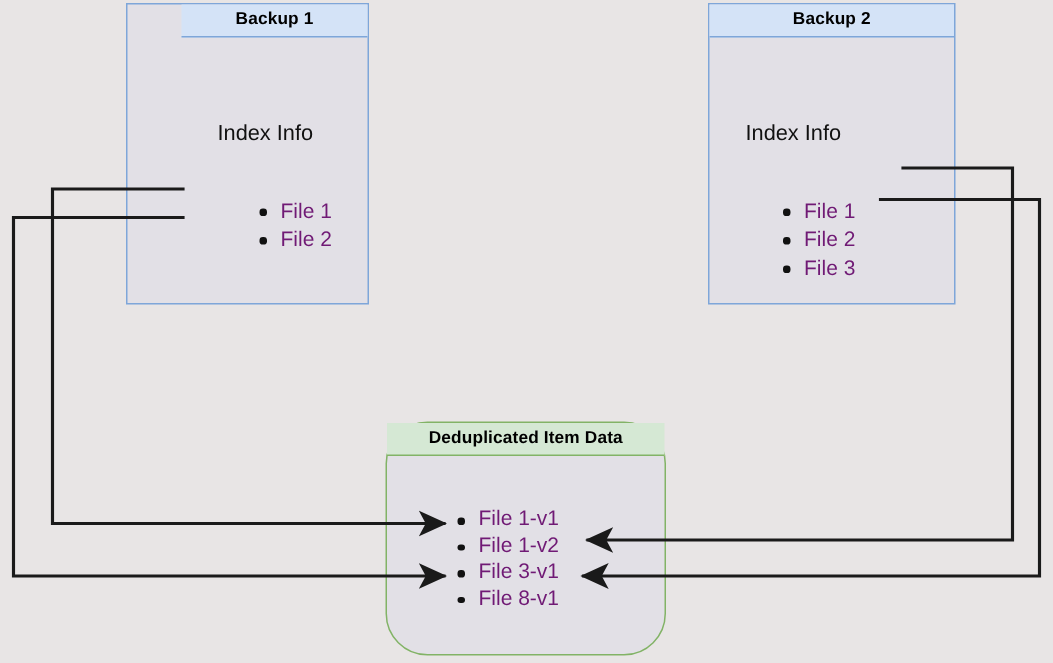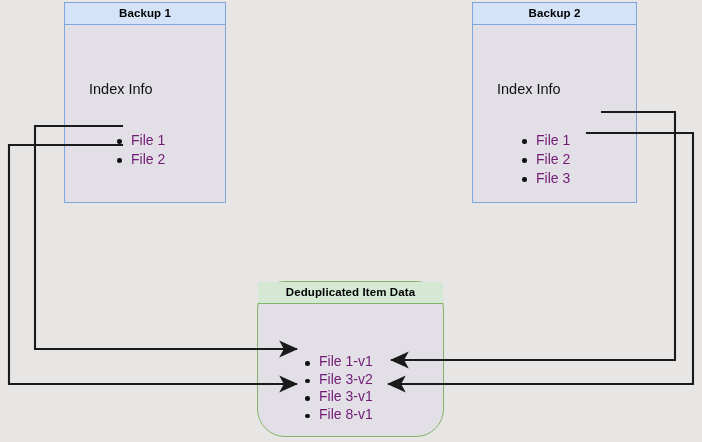--- a/index.html
+++ b/index.html
@@ -88,21 +88,21 @@
     width: 702px;
     height: 442px;
     pointer-events: none;
   }
 </style>
 </head>
 <body>
 
 <div id="canvas">
 
-  <div class="node blue" id="node-backup1" style="left:64px; top:2px; width:162px; height:201px;">
+  <div class="node blue" id="node-backup1" style="left:84px; top:2px; width:162px; height:201px;padding-left:36px;">
     <div class="node-header">Backup 1</div>
     <div class="node-body">
       <div class="body-title" style="left:24px; top:56px;">Index Info</div>
       <ul class="file-list" style="left:49px; top:106px;">
         <li>File 1</li>
         <li>File 2</li>
       </ul>
     </div>
   </div>
 
@@ -114,23 +114,23 @@
         <li>File 1</li>
         <li>File 2</li>
         <li>File 3</li>
       </ul>
     </div>
   </div>
 
   <div class="node green" id="node-dedup" style="left:257px; top:281px; width:187px; height:156px;border-radius:28px;">
     <div class="node-header">Deduplicated Item Data</div>
     <div class="node-body">
-      <ul class="file-list dedup" style="left:44px; top:49px;">
+      <ul class="file-list dedup" style="left:44px; top:33px;">
         <li>File 1-v1</li>
-        <li>File 3-v2</li>
+        <li>File 1-v2</li>
         <li>File 3-v1</li>
         <li>File 8-v1</li>
       </ul>
     </div>
   </div>
 
   <svg id="edges" viewBox="0 0 702 442">
     <defs>
       <marker id="arrowhead" markerWidth="9" markerHeight="9" refX="8" refY="4.5" orient="auto" markerUnits="strokeWidth">
         <path d="M 0 0.4 L 9 4.5 L 0 8.6 L 2.2 4.5 Z" fill="#1a1a1a"></path>

